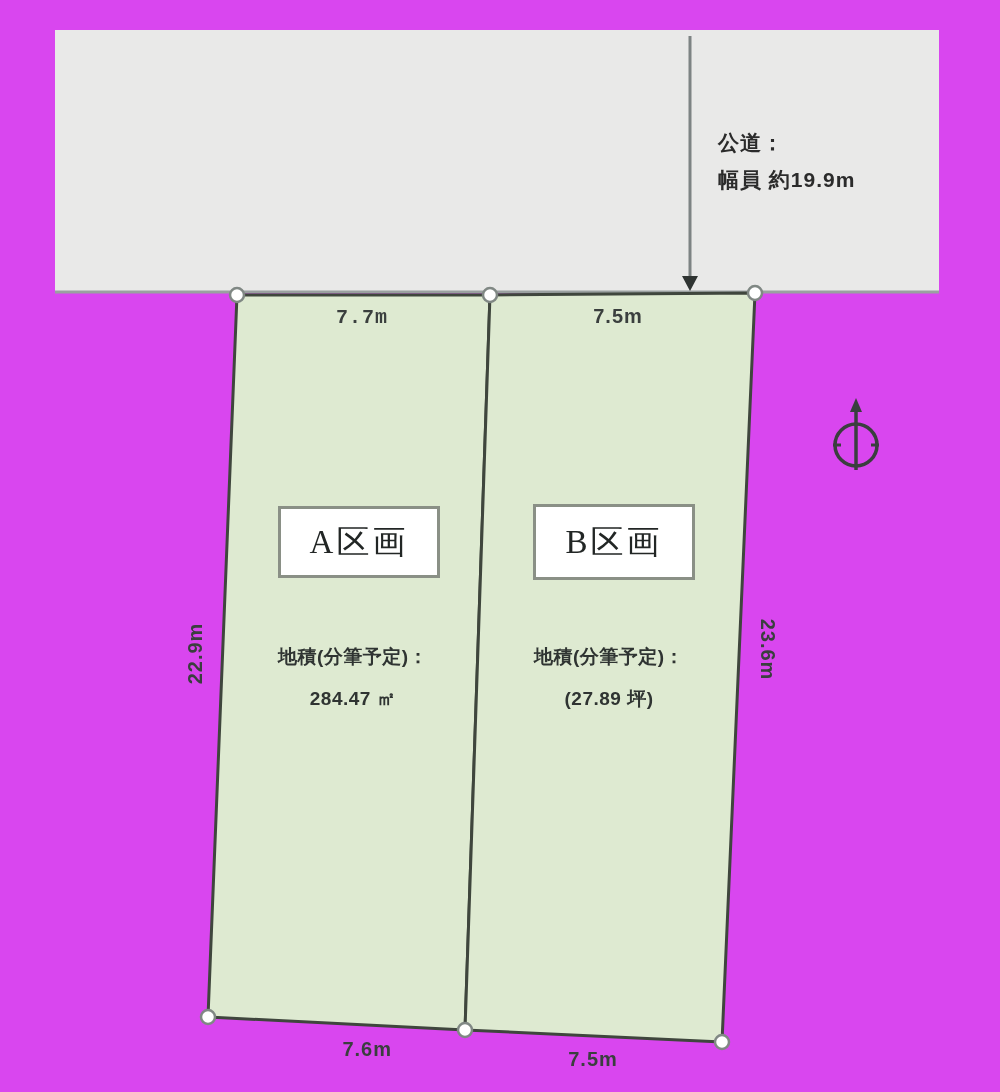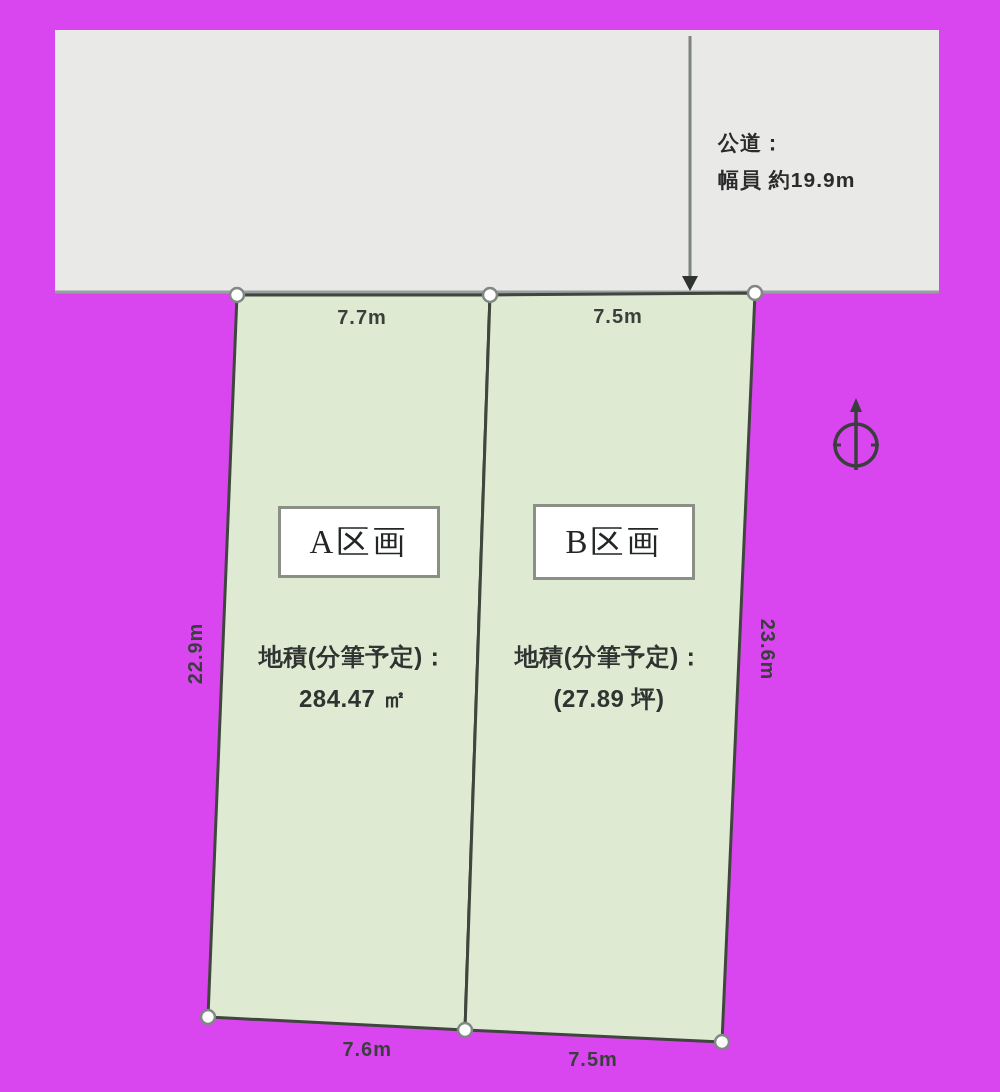--- a/index.html
+++ b/index.html
@@ -13,37 +13,37 @@
   }
   .overlay{position:absolute;left:0;top:0;width:1000px;height:1092px;}
   .road-label{
     position:absolute;left:718px;top:124px;color:#2b2b2b;
     font-size:21px;font-weight:600;line-height:37px;letter-spacing:1px;
   }
   .dim{
     position:absolute;color:#3a3f3e;font-size:20px;font-weight:700;
     text-align:center;letter-spacing:1px;white-space:nowrap;
   }
-  .dim-top-a{left:300px;top:306px;width:124px;}
+  .dim-top-a{left:300px;top:306px;width:124px;font-family:Liberation Mono, monospace;}
   .dim-top-b{left:556px;top:305px;width:124px;}
   .dim-bottom-a{left:268px;top:1038px;width:124px;text-align:right;}
   .dim-bottom-b{left:531px;top:1048px;width:124px;}
   .dim-left{left:133px;top:642px;width:124px;transform:rotate(-90deg);}
   .dim-right{left:705px;top:638px;width:124px;transform:rotate(90deg);}
   .plot-label-box{
     position:absolute;background:#ffffff;border:3px solid #8a9086;
     display:flex;align-items:center;justify-content:center;
     font-family:"Liberation Serif","DejaVu Serif",serif;
     font-size:33px;color:#222625;letter-spacing:3px;
   }
   .plot-label-a{left:278px;top:506px;width:156px;height:66px;}
   .plot-label-b{left:533px;top:504px;width:156px;height:70px;}
   .area-text{
     position:absolute;width:240px;text-align:center;color:#2f3432;
-    font-size:24px;font-weight:700;line-height:42px;letter-spacing:0.5px;
+    font-size:19px;font-weight:700;line-height:42px;letter-spacing:0.5px;
     white-space:nowrap;
   }
   .area-text-a{left:233px;top:636px;}
   .area-text-b{left:489px;top:636px;}
 </style>
 </head>
 <body>
 
 <div class="canvas">
 

